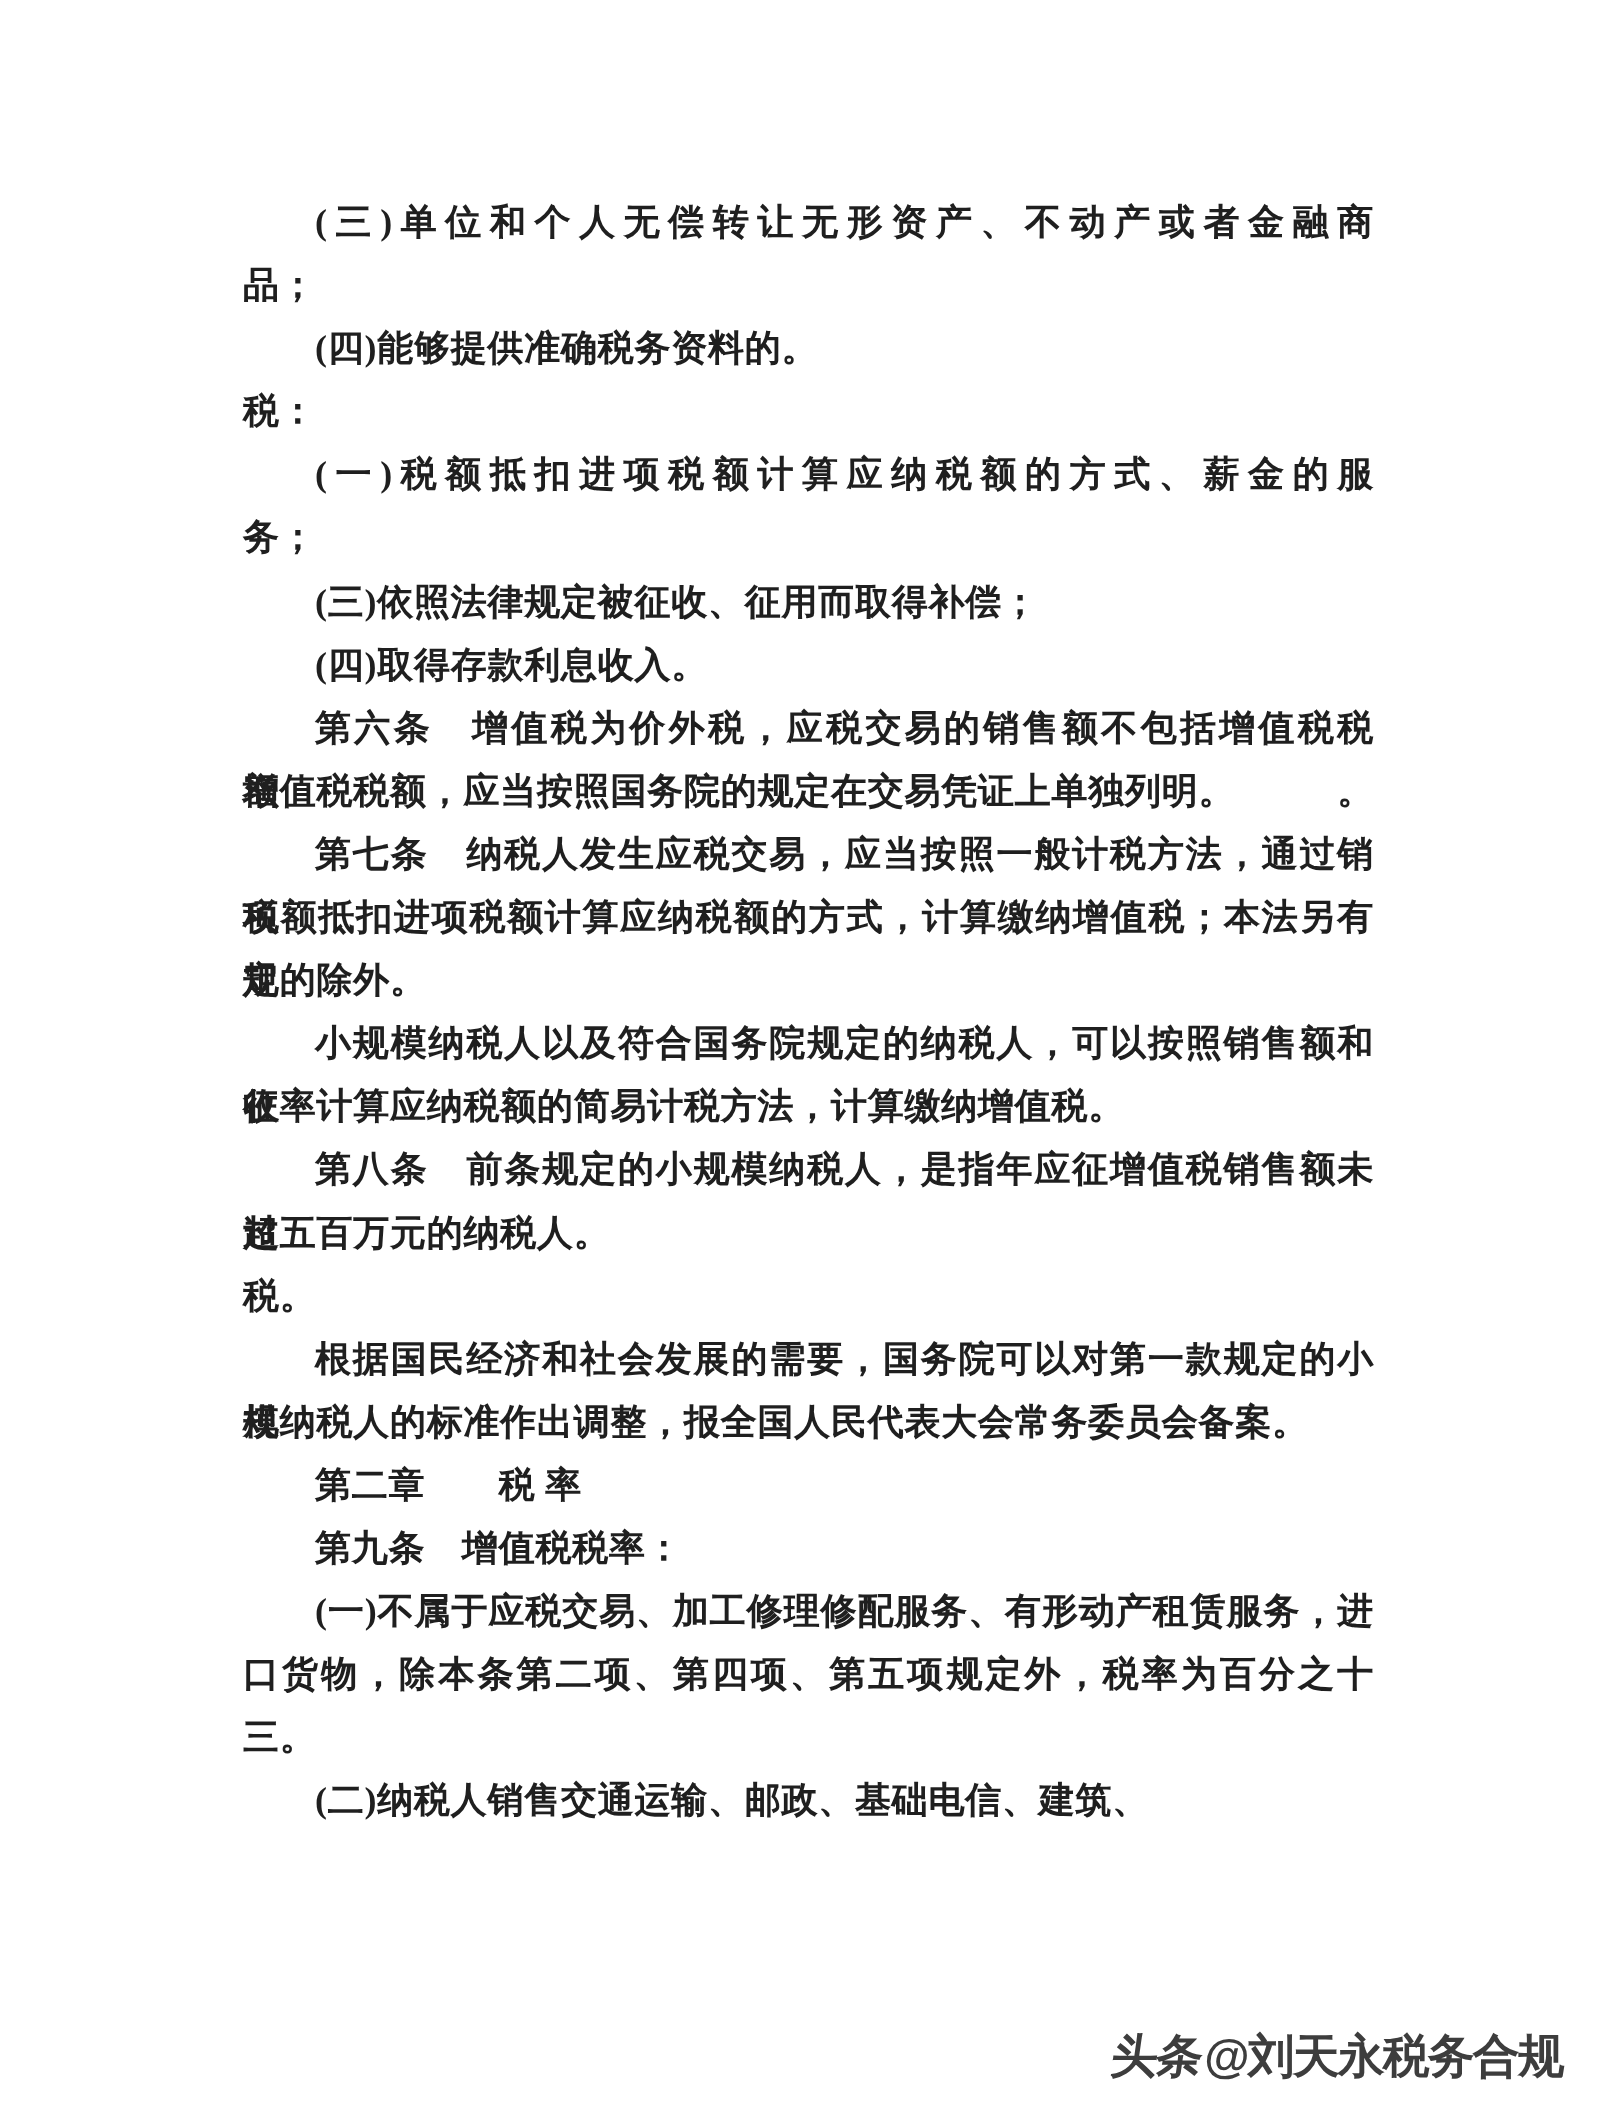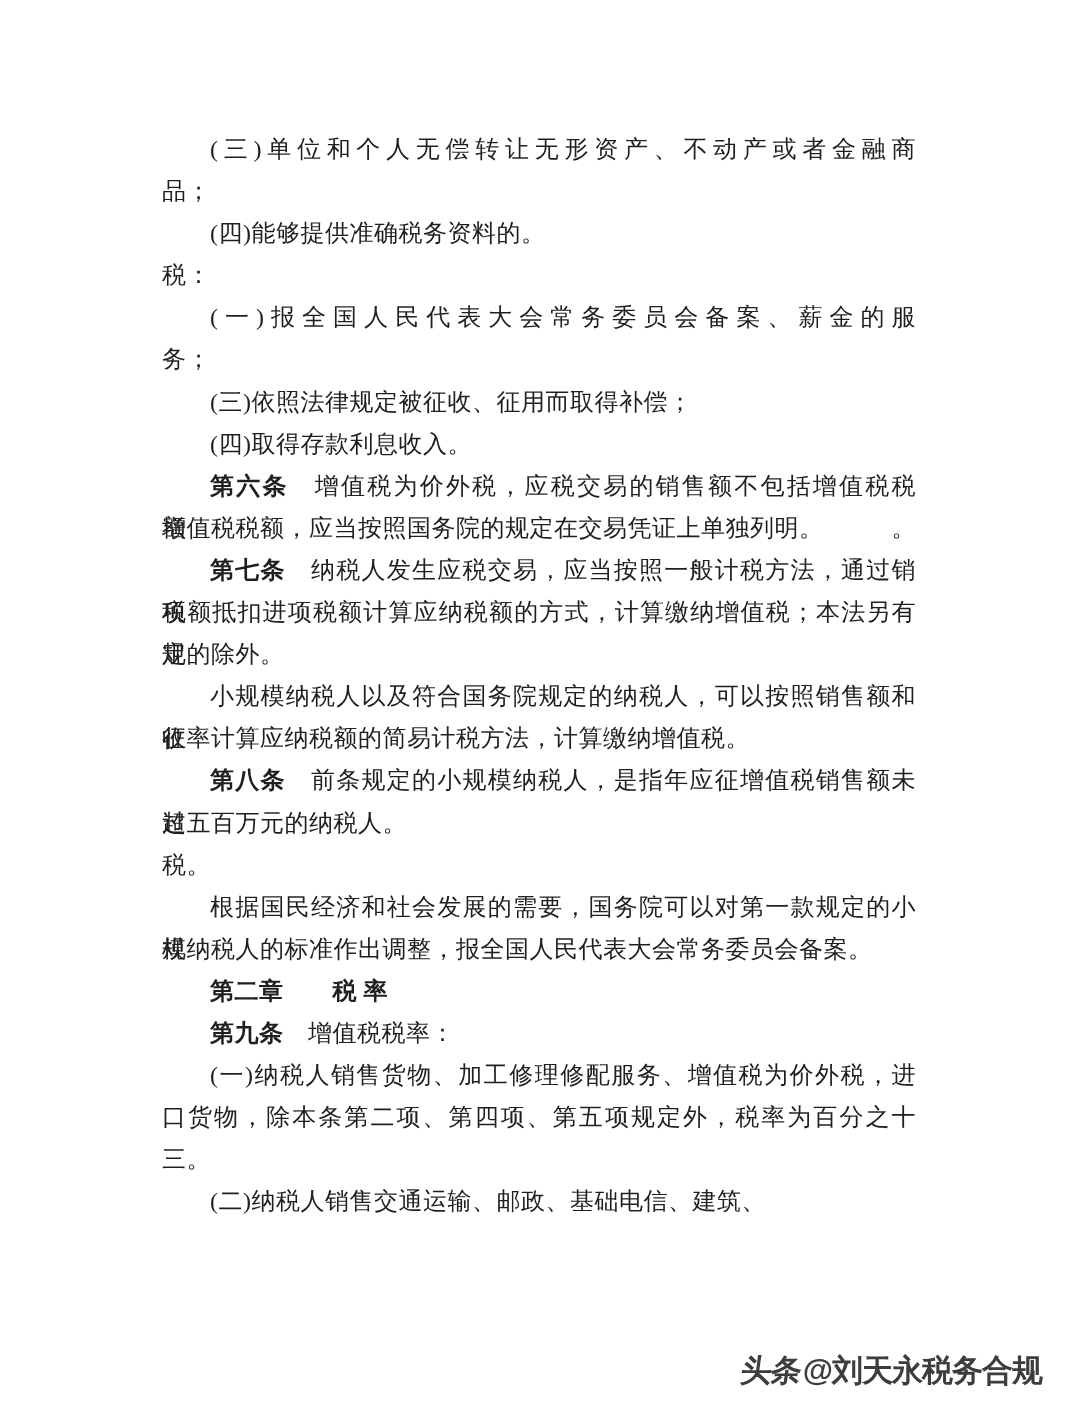--- a/index.html
+++ b/index.html
@@ -30,21 +30,21 @@
     letter-spacing: 0.5px;
   }
   .line.indent {
     text-indent: 48px;
   }
   .line.stretch {
     text-align: justify;
     text-align-last: justify;
     text-justify: inter-character;
   }
-  .seg { font-weight: 400; }
+  .seg { font-weight: 700; }
   .seg.bold { font-weight: 700; text-align: center; }
   .watermark {
     position: absolute;
     top: 1348px;
     right: 38px;
     font-family: "Liberation Sans", "DejaVu Sans", sans-serif;
     font-weight: 700;
     font-size: 31px;
     line-height: 46px;
     letter-spacing: -1px;
@@ -63,39 +63,39 @@
   }
 </style>
 </head>
 <body style="background: rgb(255, 255, 255); color: rgb(31, 31, 31);">
 
 <main class="page">
     <div class="line indent stretch"><span class="seg">(三)单位和个人无偿转让无形资产、不动产或者金融商</span></div>
     <div class="line"><span class="seg">品；</span></div>
     <div class="line indent"><span class="seg">(四)能够提供准确税务资料的。</span></div>
     <div class="line"><span class="seg">税：</span></div>
-    <div class="line indent stretch"><span class="seg">(一)报全国人民代表大会常务委员会备案、薪金的服</span></div>
+    <div class="line indent stretch"><span class="seg">(一)税额抵扣进项税额计算应纳税额的方式、薪金的服</span></div>
     <div class="line"><span class="seg">务；</span></div>
     <div class="line indent"><span class="seg">(三)依照法律规定被征收、征用而取得补偿；</span></div>
     <div class="line indent"><span class="seg">(四)取得存款利息收入。</span></div>
     <div class="line indent stretch"><span class="seg bold">第六条</span><span class="seg">　增值税为价外税，应税交易的销售额不包括增值税税额。</span></div>
     <div class="line"><span class="seg">增值税税额，应当按照国务院的规定在交易凭证上单独列明。</span></div>
     <div class="line indent stretch"><span class="seg bold">第七条</span><span class="seg">　纳税人发生应税交易，应当按照一般计税方法，通过销项</span></div>
     <div class="line stretch"><span class="seg">税额抵扣进项税额计算应纳税额的方式，计算缴纳增值税；本法另有规</span></div>
     <div class="line"><span class="seg">定的除外。</span></div>
     <div class="line indent stretch"><span class="seg">小规模纳税人以及符合国务院规定的纳税人，可以按照销售额和征</span></div>
     <div class="line"><span class="seg">收率计算应纳税额的简易计税方法，计算缴纳增值税。</span></div>
     <div class="line indent stretch"><span class="seg bold">第八条</span><span class="seg">　前条规定的小规模纳税人，是指年应征增值税销售额未超</span></div>
     <div class="line"><span class="seg">过五百万元的纳税人。</span></div>
     <div class="line"><span class="seg">税。</span></div>
     <div class="line indent stretch"><span class="seg">根据国民经济和社会发展的需要，国务院可以对第一款规定的小规</span></div>
     <div class="line"><span class="seg">模纳税人的标准作出调整，报全国人民代表大会常务委员会备案。</span></div>
     <div class="line indent"><span class="seg bold">第二章　　税 率</span></div>
     <div class="line indent"><span class="seg bold">第九条</span><span class="seg">　增值税税率：</span></div>
-    <div class="line indent stretch"><span class="seg">(一)纳税人销售货物、加工修理修配服务、增值税为价外税，进</span></div>
+    <div class="line indent stretch"><span class="seg">(一)不属于应税交易、加工修理修配服务、有形动产租赁服务，进</span></div>
     <div class="line stretch"><span class="seg">口货物，除本条第二项、第四项、第五项规定外，税率为百分之十</span></div>
     <div class="line"><span class="seg">三。</span></div>
     <div class="line indent"><span class="seg">(二)纳税人销售交通运输、邮政、基础电信、建筑、</span></div>
   </main>
 
 <div class="watermark" style="color: rgb(61, 61, 61);">
   <span class="brand">头条</span><span>@刘天永税务合规</span>
 </div>
 
 </body></html>

